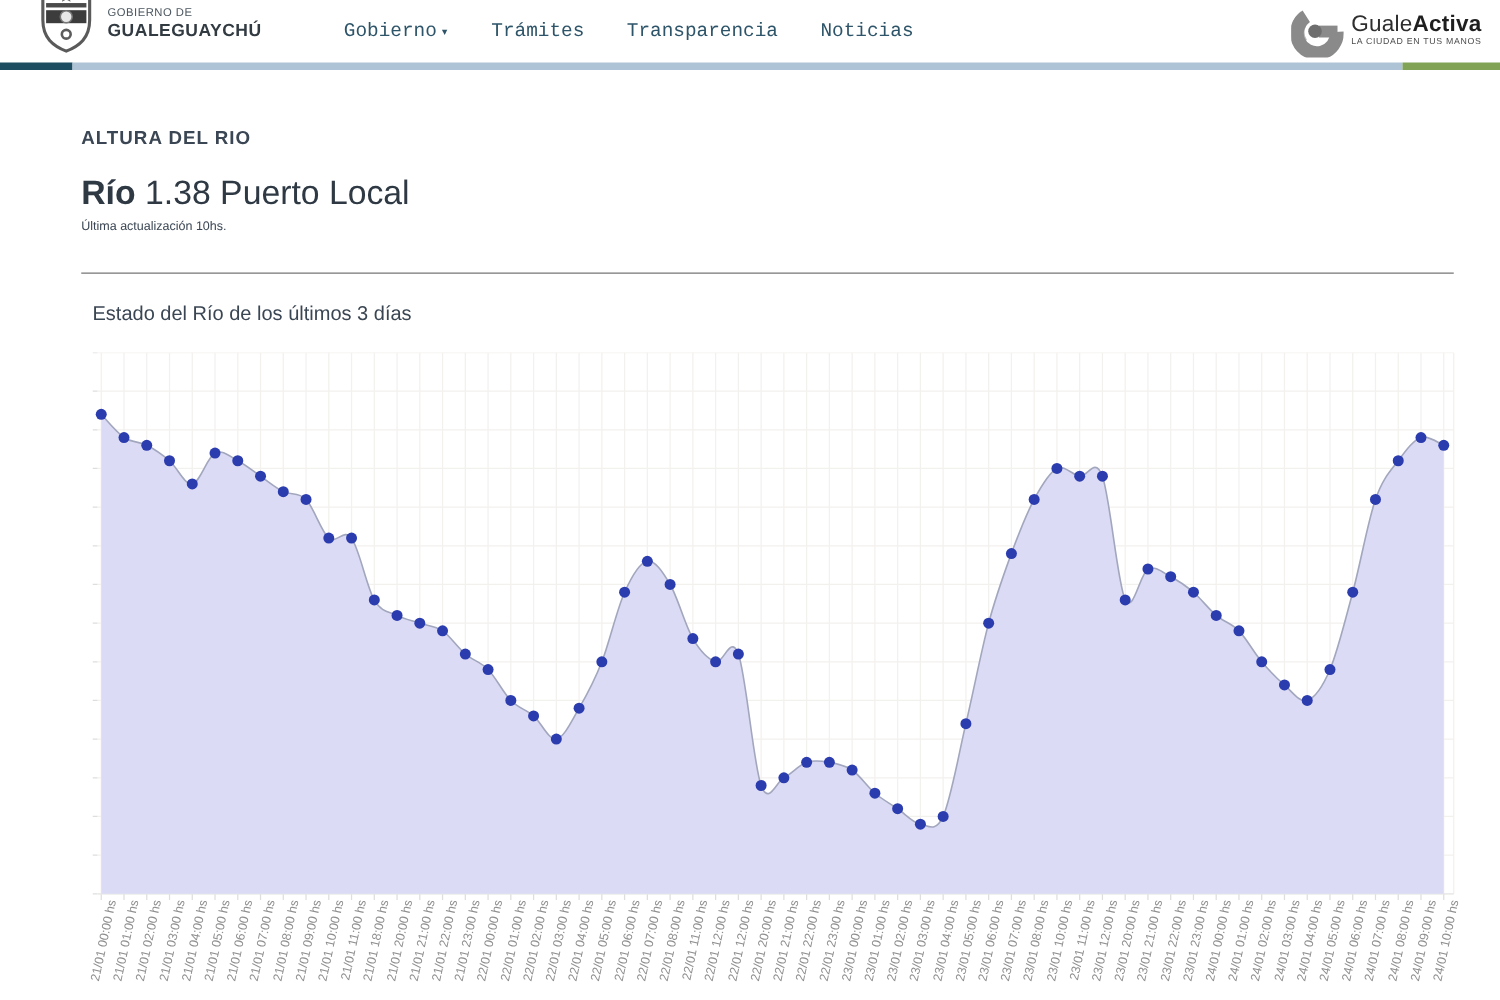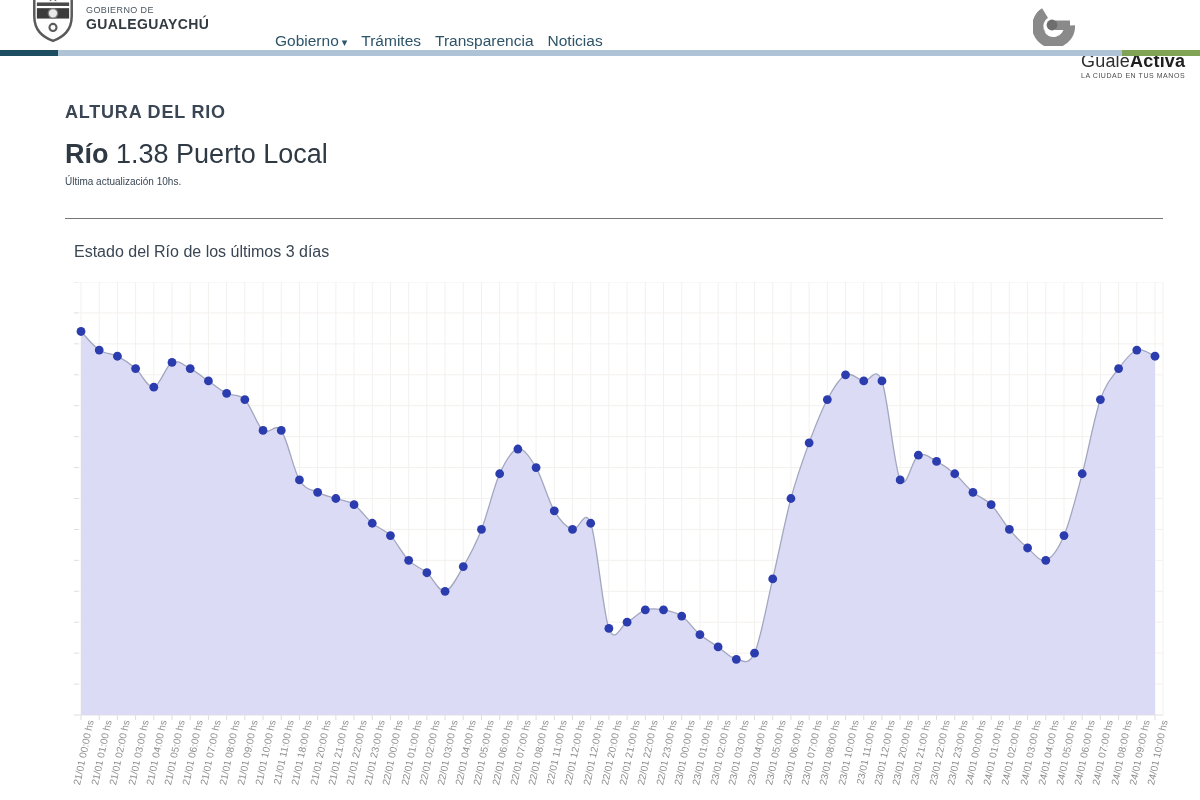--- a/index.html
+++ b/index.html
@@ -5,36 +5,36 @@
   * { margin:0; padding:0; box-sizing:border-box; }
   body { background:#fff; font-family:"Liberation Sans", sans-serif; }
   #viewport { position:relative; width:1200px; height:800px; background:#fff; overflow:hidden; }
 
   
   #header { position:absolute; left:0; top:0; width:1200px; height:50px; background:#fff; }
   #crest { position:absolute; left:28px; top:-9px; width:50px; height:52px; }
   #logo-text { position:absolute; left:86px; top:5px; }
   #logo-top { font-size:9px; color:#4a555e; letter-spacing:.4px; }
   #logo-name { font-size:14px; font-weight:bold; color:#323b42; letter-spacing:.4px; margin-top:1px; }
-  #main-nav { position:absolute; left:275px; top:0; height:50px; display:flex; align-items:flex-end; gap:14px; }
+  #main-nav { position:absolute; left:275px; top:0; height:50px; display:flex; align-items:center; gap:34px;font-family:Liberation Mono, monospace; }
   .nav-link { font-size:15.5px; color:#2d5468; cursor:pointer; white-space:nowrap; }
   .caret { font-size:11px; color:#2d5468; margin-left:3px; }
   #brand-right { position:absolute; left:1033px; top:4px; display:flex; align-items:flex-start; }
   #g-icon { width:42px; height:42px; flex:0 0 auto; }
   #brand-text { margin-left:6px; padding-top:6px; }
-  #brand-name { font-size:18px; color:#2e2e2e; line-height:18px; letter-spacing:.2px;margin-top:42px; }
+  #brand-name { font-size:18px; color:#2e2e2e; line-height:18px; letter-spacing:.2px; }
   #brand-name b { color:#1f1f1f; }
   #brand-tagline { font-size:7px; color:#4c4c4c; letter-spacing:.55px; margin-top:2px; }
 
   
   #accent-bar { position:absolute; left:0; top:50px; width:1200px; height:6px; display:flex; }
   .bar-seg { height:100%; }
 
   
-  #section-title { position:absolute; left:65px; top:102px; font-size:18px; font-weight:600;
+  #section-title { position:absolute; left:65px; top:102px; font-size:15px; font-weight:600;
                    color:#3a4653; letter-spacing:.8px; }
   #river-line { position:absolute; left:65px; top:139px; font-size:27px; color:#2e3944; }
   #river-line .lbl { font-weight:bold; }
   #last-update { position:absolute; left:65px; top:176px; font-size:10px; color:#3a4653; }
   #divider { position:absolute; left:65px; top:218px; width:1098px; height:1px; background:#767676; }
   #chart-title { position:absolute; left:74px; top:243px; font-size:16px; color:#3a4653; }
 
   
   #chart-wrap { position:absolute; left:74px; top:282px; width:1101px; height:518px; }
   #chart-svg { position:absolute; left:0; top:0; }

